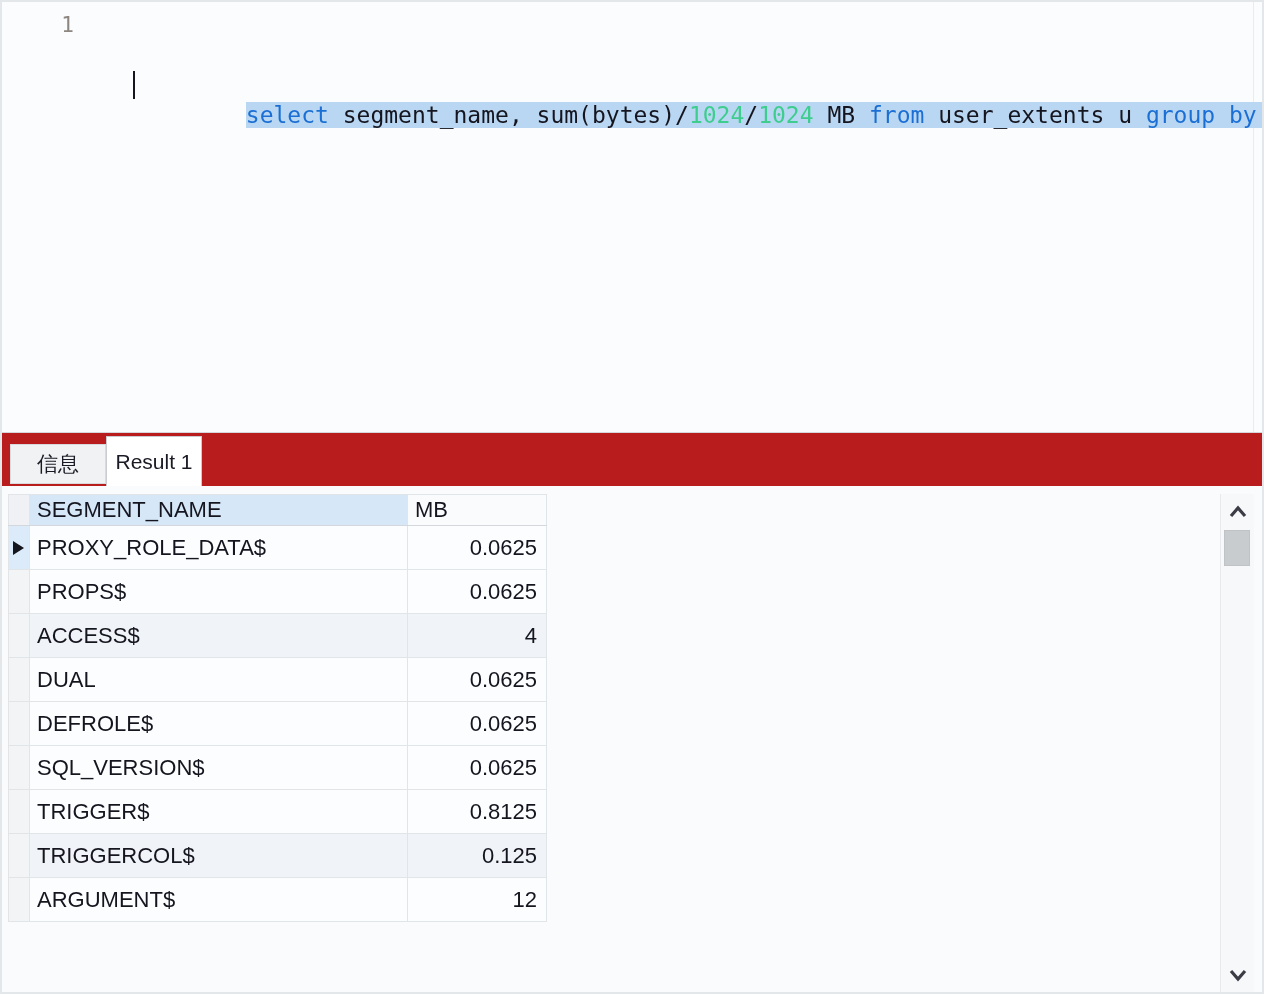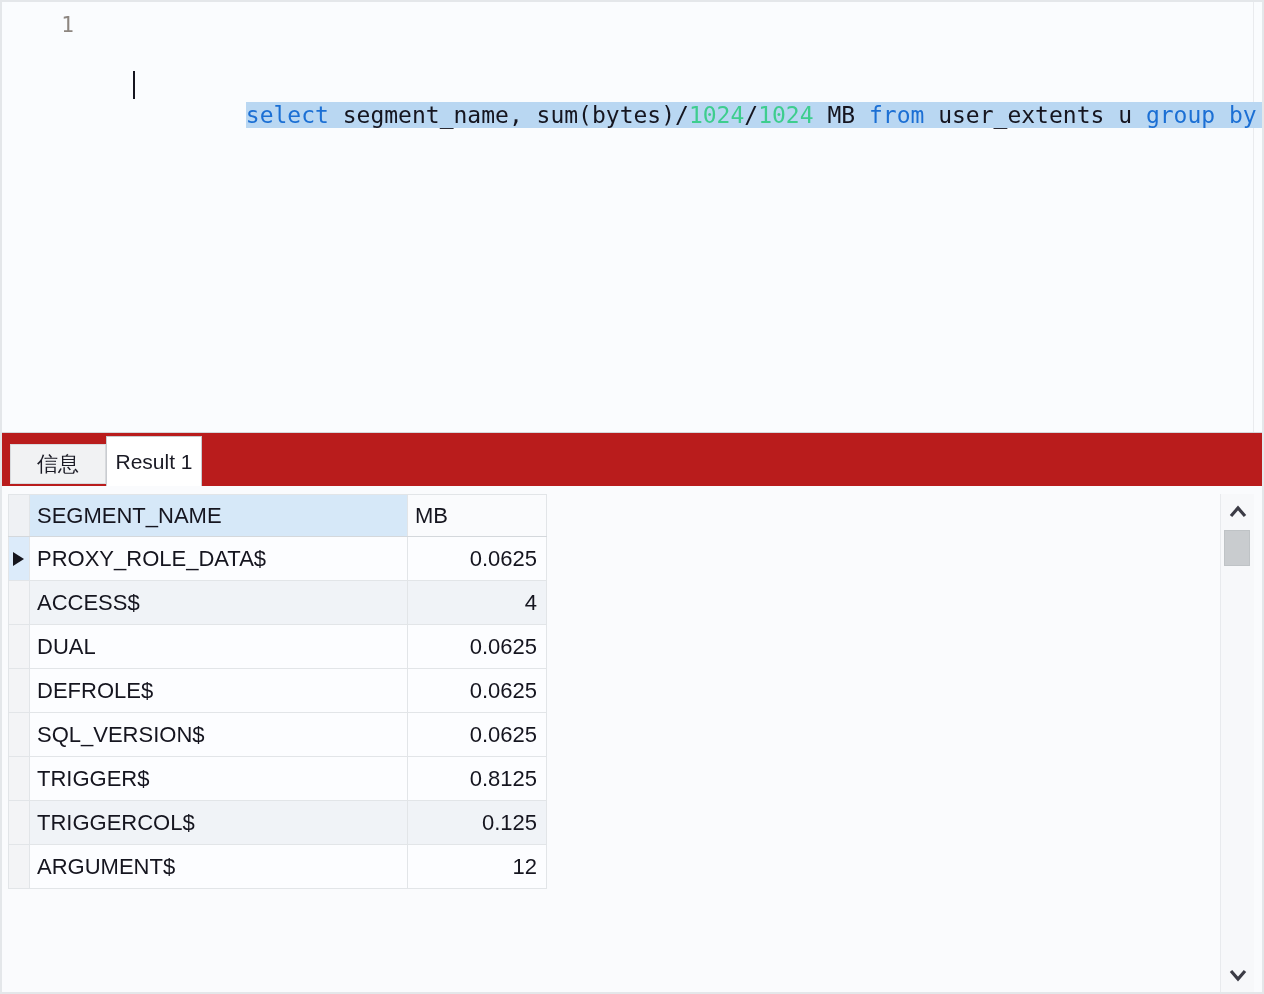--- a/index.html
+++ b/index.html
@@ -36,21 +36,21 @@
   .tab-inactive{left:8px;top:11px;width:96px;height:40px;background:#f1f2f3;border:1px solid #d8dadd;}
   .tab-active{left:104px;top:3px;width:96px;height:50px;background:#ffffff;
     border:1px solid #c9ccd0;border-bottom:none;z-index:2;}
   
   .grid-pane{position:absolute;left:0;right:0;top:484px;bottom:0;background:#fafbfd;}
   .result-table{
     position:absolute;left:6px;top:8px;border-collapse:collapse;table-layout:fixed;
     font-size:22px;color:#15151f;background:#fcfdff;
   }
   .result-table th,.result-table td{border:1px solid #e2e5e8;overflow:hidden;white-space:nowrap;}
-  .result-table th{height:42px;font-weight:normal;text-align:left;background:#fafbfd;border-bottom:1px solid #d4d8dc;}
+  .result-table th{height:31px;font-weight:normal;text-align:left;background:#fafbfd;border-bottom:1px solid #d4d8dc;}
   .result-table th.hl{background:var(--hdr,#d6e8f8);}
   .result-table td{height:44px;}
   .col-gutter{width:21px;}
   .col-name{width:378px;}
   .col-mb{width:139px;}
   th.gutter-head{background:#eff1f4;}
   td.gutter-cell{background:#f3f4f6;position:relative;}
   td.gutter-cell.current{background:#dcebfa;}
   .marker{
     position:absolute;left:4px;top:50%;margin-top:-7px;width:0;height:0;
@@ -113,20 +113,25 @@
         </tr>
       </thead>
       <tbody>
           <tr>
             <td class="gutter-cell current">
               <span class="marker"></span>
             </td>
             <td class="name-cell">PROXY_ROLE_DATA$</td>
             <td class="mb-cell">0.0625</td>
           </tr>
+          <tr>
+            <td class="gutter-cell"></td>
+            <td class="name-cell">PROPS$</td>
+            <td class="mb-cell">0.0625</td>
+          </tr>
           <tr class="striped">
             <td class="gutter-cell"></td>
             <td class="name-cell">ACCESS$</td>
             <td class="mb-cell">4</td>
           </tr>
           <tr>
             <td class="gutter-cell"></td>
             <td class="name-cell">DUAL</td>
             <td class="mb-cell">0.0625</td>
           </tr>

